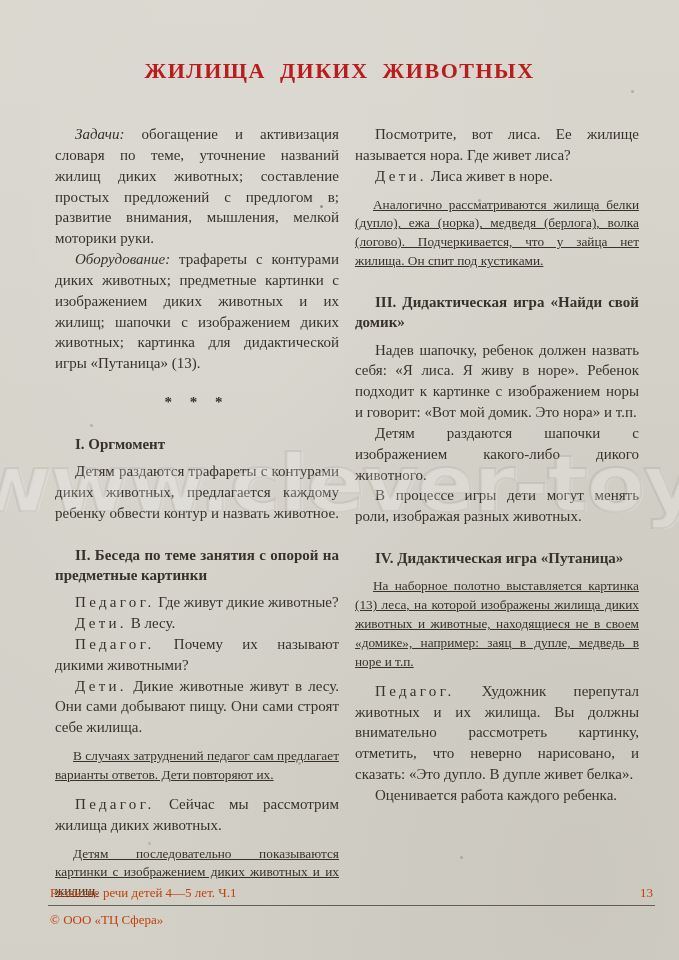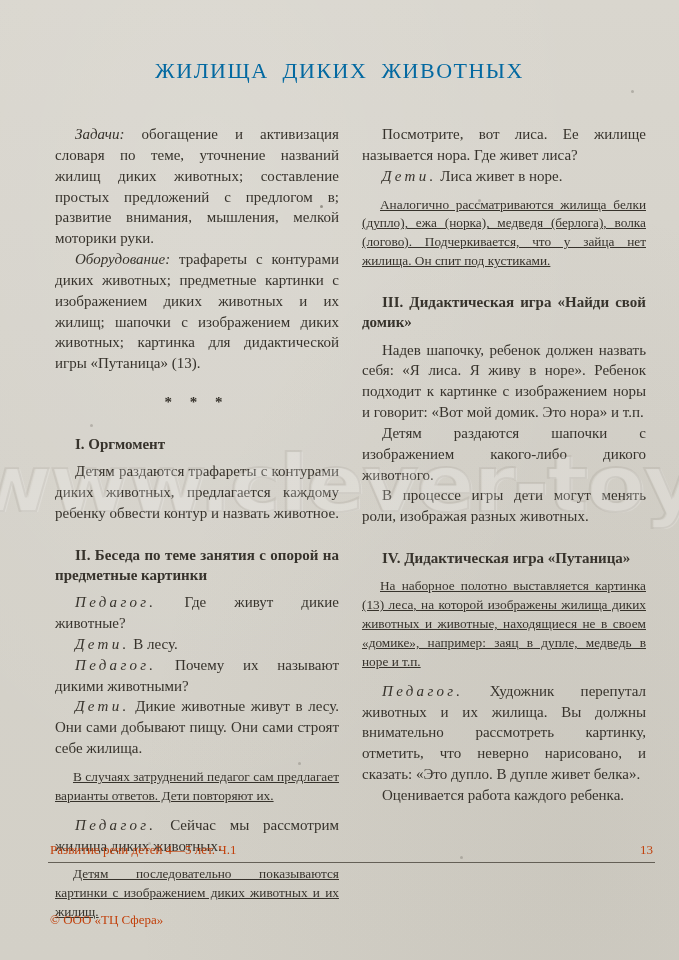--- a/index.html
+++ b/index.html
@@ -13,44 +13,44 @@
       linear-gradient(180deg, #d9d6ce 0%, #d5d2ca 45%, #d3d0c7 100%);
     font-family: "Liberation Serif", "DejaVu Serif", serif;
     color: #37332c;
   }
   .page { position: absolute; inset: 0; }
 
   .title {
     margin: 58px 0 0 0;
     text-align: center;
     font-size: 22px;
-    font-weight: normal;
+    font-weight: bold;
     letter-spacing: 1.5px;
     word-spacing: 7px;
-    color: #0369a1;
+    color: #b91c1c;
   }
 
   .columns {
     display: flex;
-    gap: 23px;
+    gap: 16px;
     padding: 40px 34px 0 55px;
   }
   .col { width: 284px; flex: 0 0 284px; }
 
   p, h3 { margin: 0; }
   .para {
     font-size: 15px;
     line-height: 1.39;
     text-align: justify;
     text-indent: 20px;
   }
   .lead { font-style: italic; }
   .lead::after { content: " "; white-space: pre; }
 
-  .speaker { letter-spacing: 0.22em; font-style: italic; }
+  .speaker { letter-spacing: 0.22em; }
   .speaker::after { content: " "; white-space: pre; letter-spacing: 0; }
 
   .remark {
     font-size: 13.3px;
     line-height: 1.42;
     text-align: justify;
     text-indent: 18px;
     margin: 9px 0;
     text-decoration: underline;
   }
@@ -102,21 +102,21 @@
     justify-content: space-between;
     align-items: flex-end;
     padding: 0 2px 4px 2px;
   }
   .footer-rule {
     border: none;
     border-top: 1.2px solid #55504634;
     border-top-color: rgba(64,59,50,0.75);
     margin: 0;
   }
-  .footer-copyright { padding: 6px 2px 0 2px; margin-top: 43px; }
+  .footer-copyright { padding: 6px 2px 0 2px; }
 
   .speck {
     position: absolute;
     width: 3px; height: 3px;
     border-radius: 50%;
     background: rgba(62,57,47,0.45);
   }
 </style>
 </head>
 <body>

